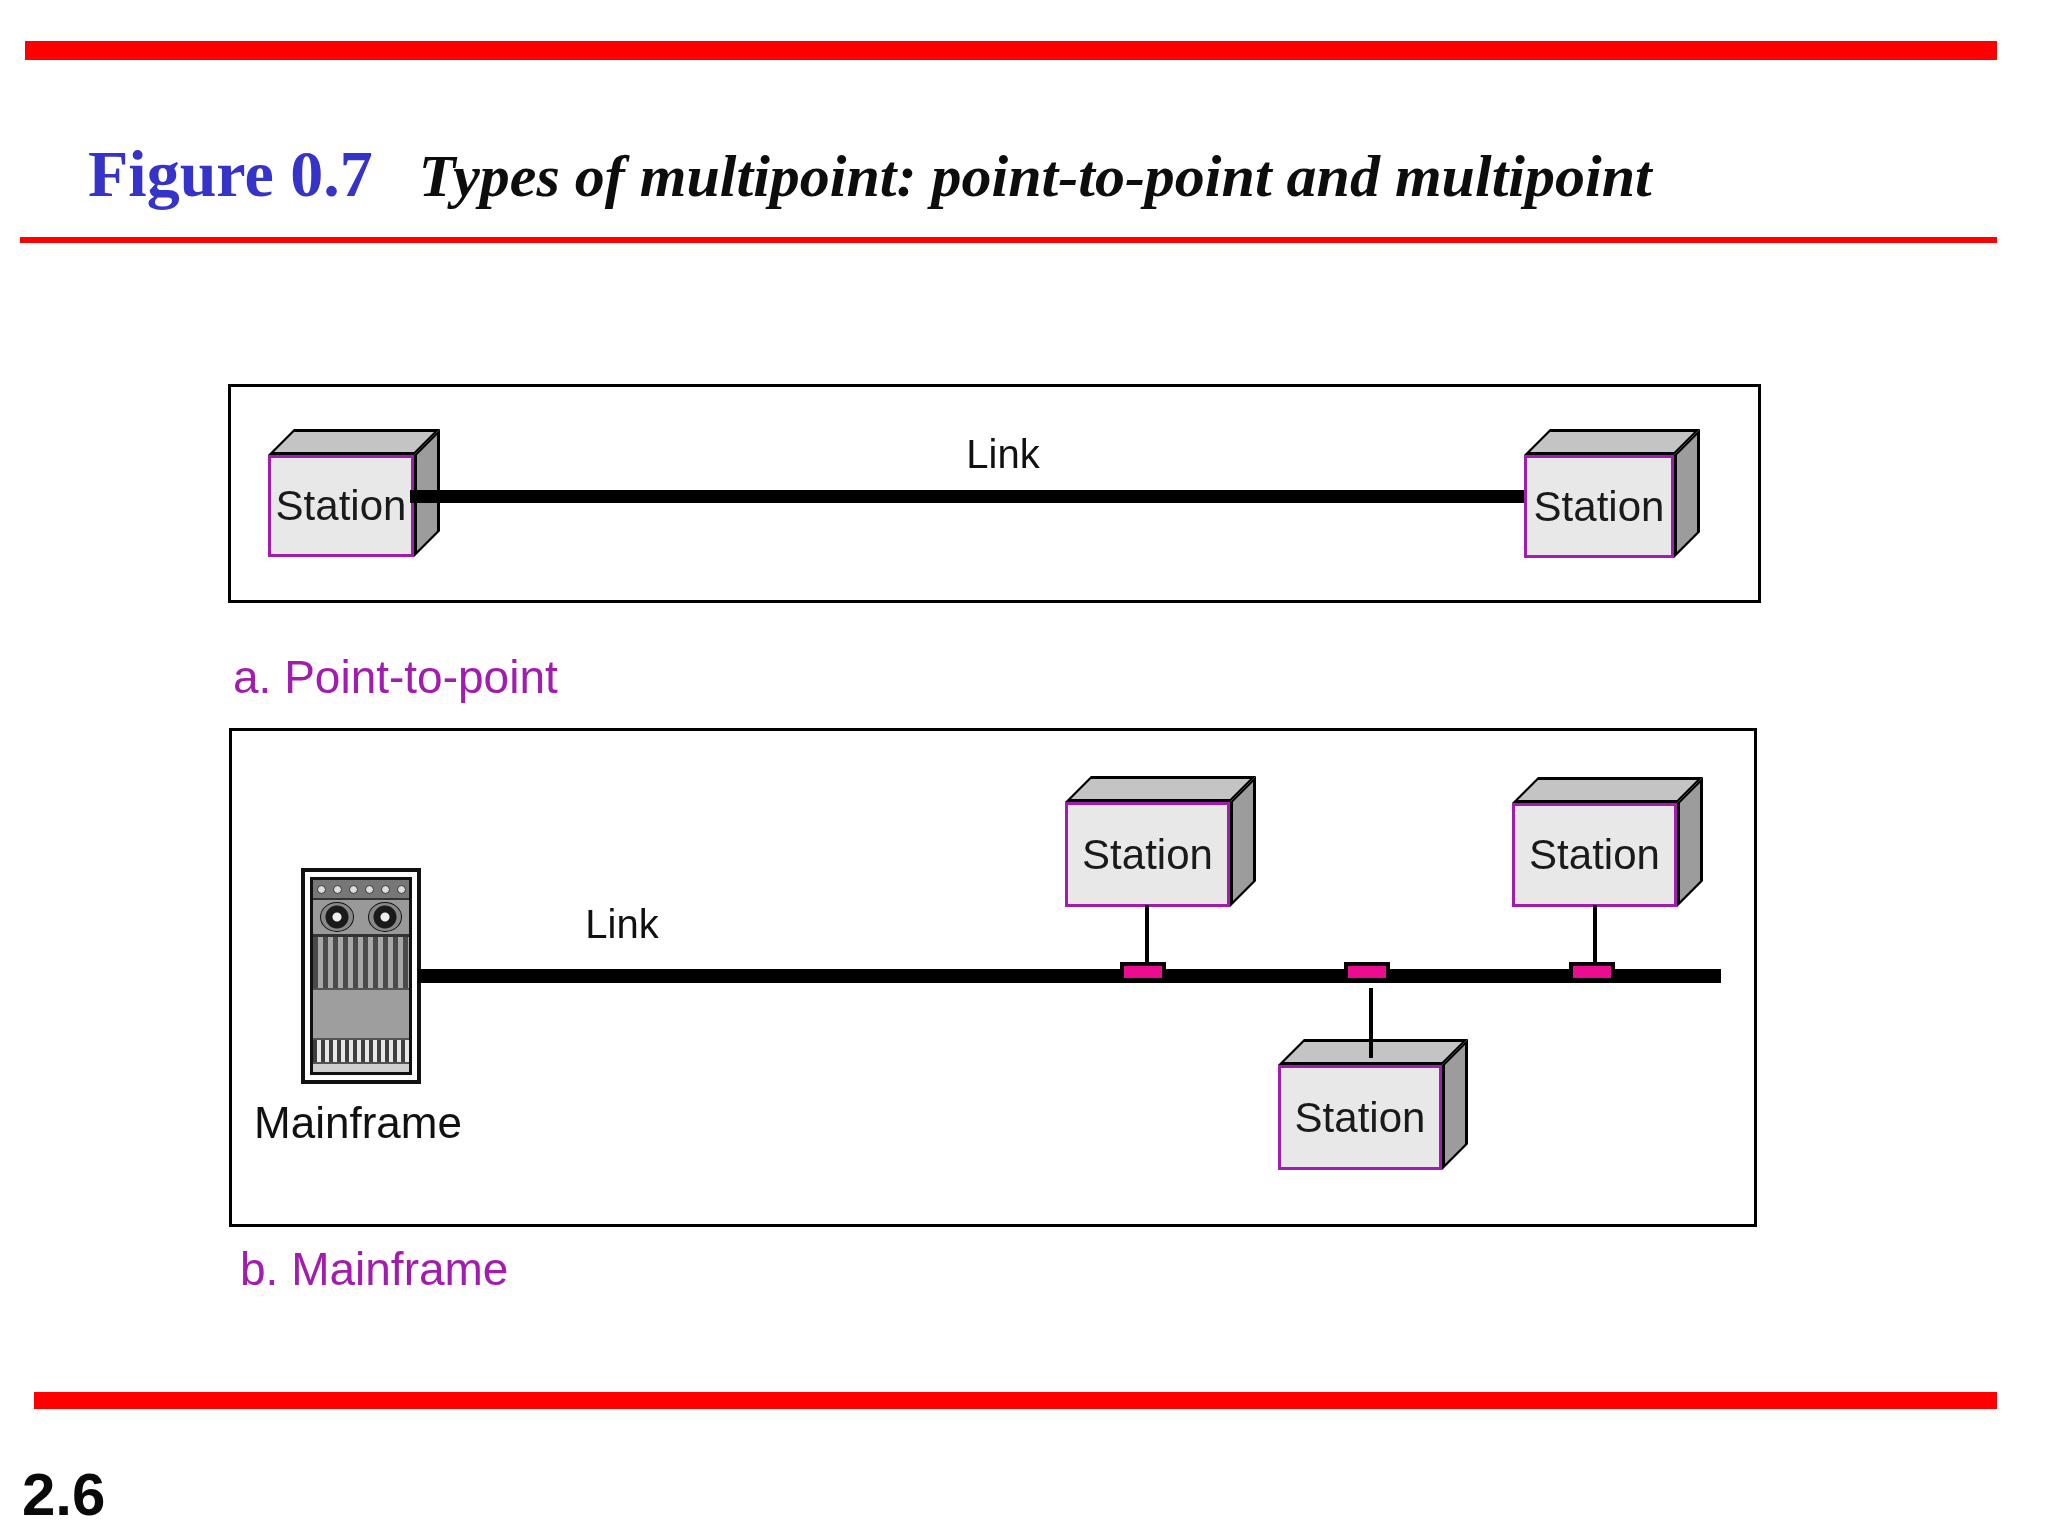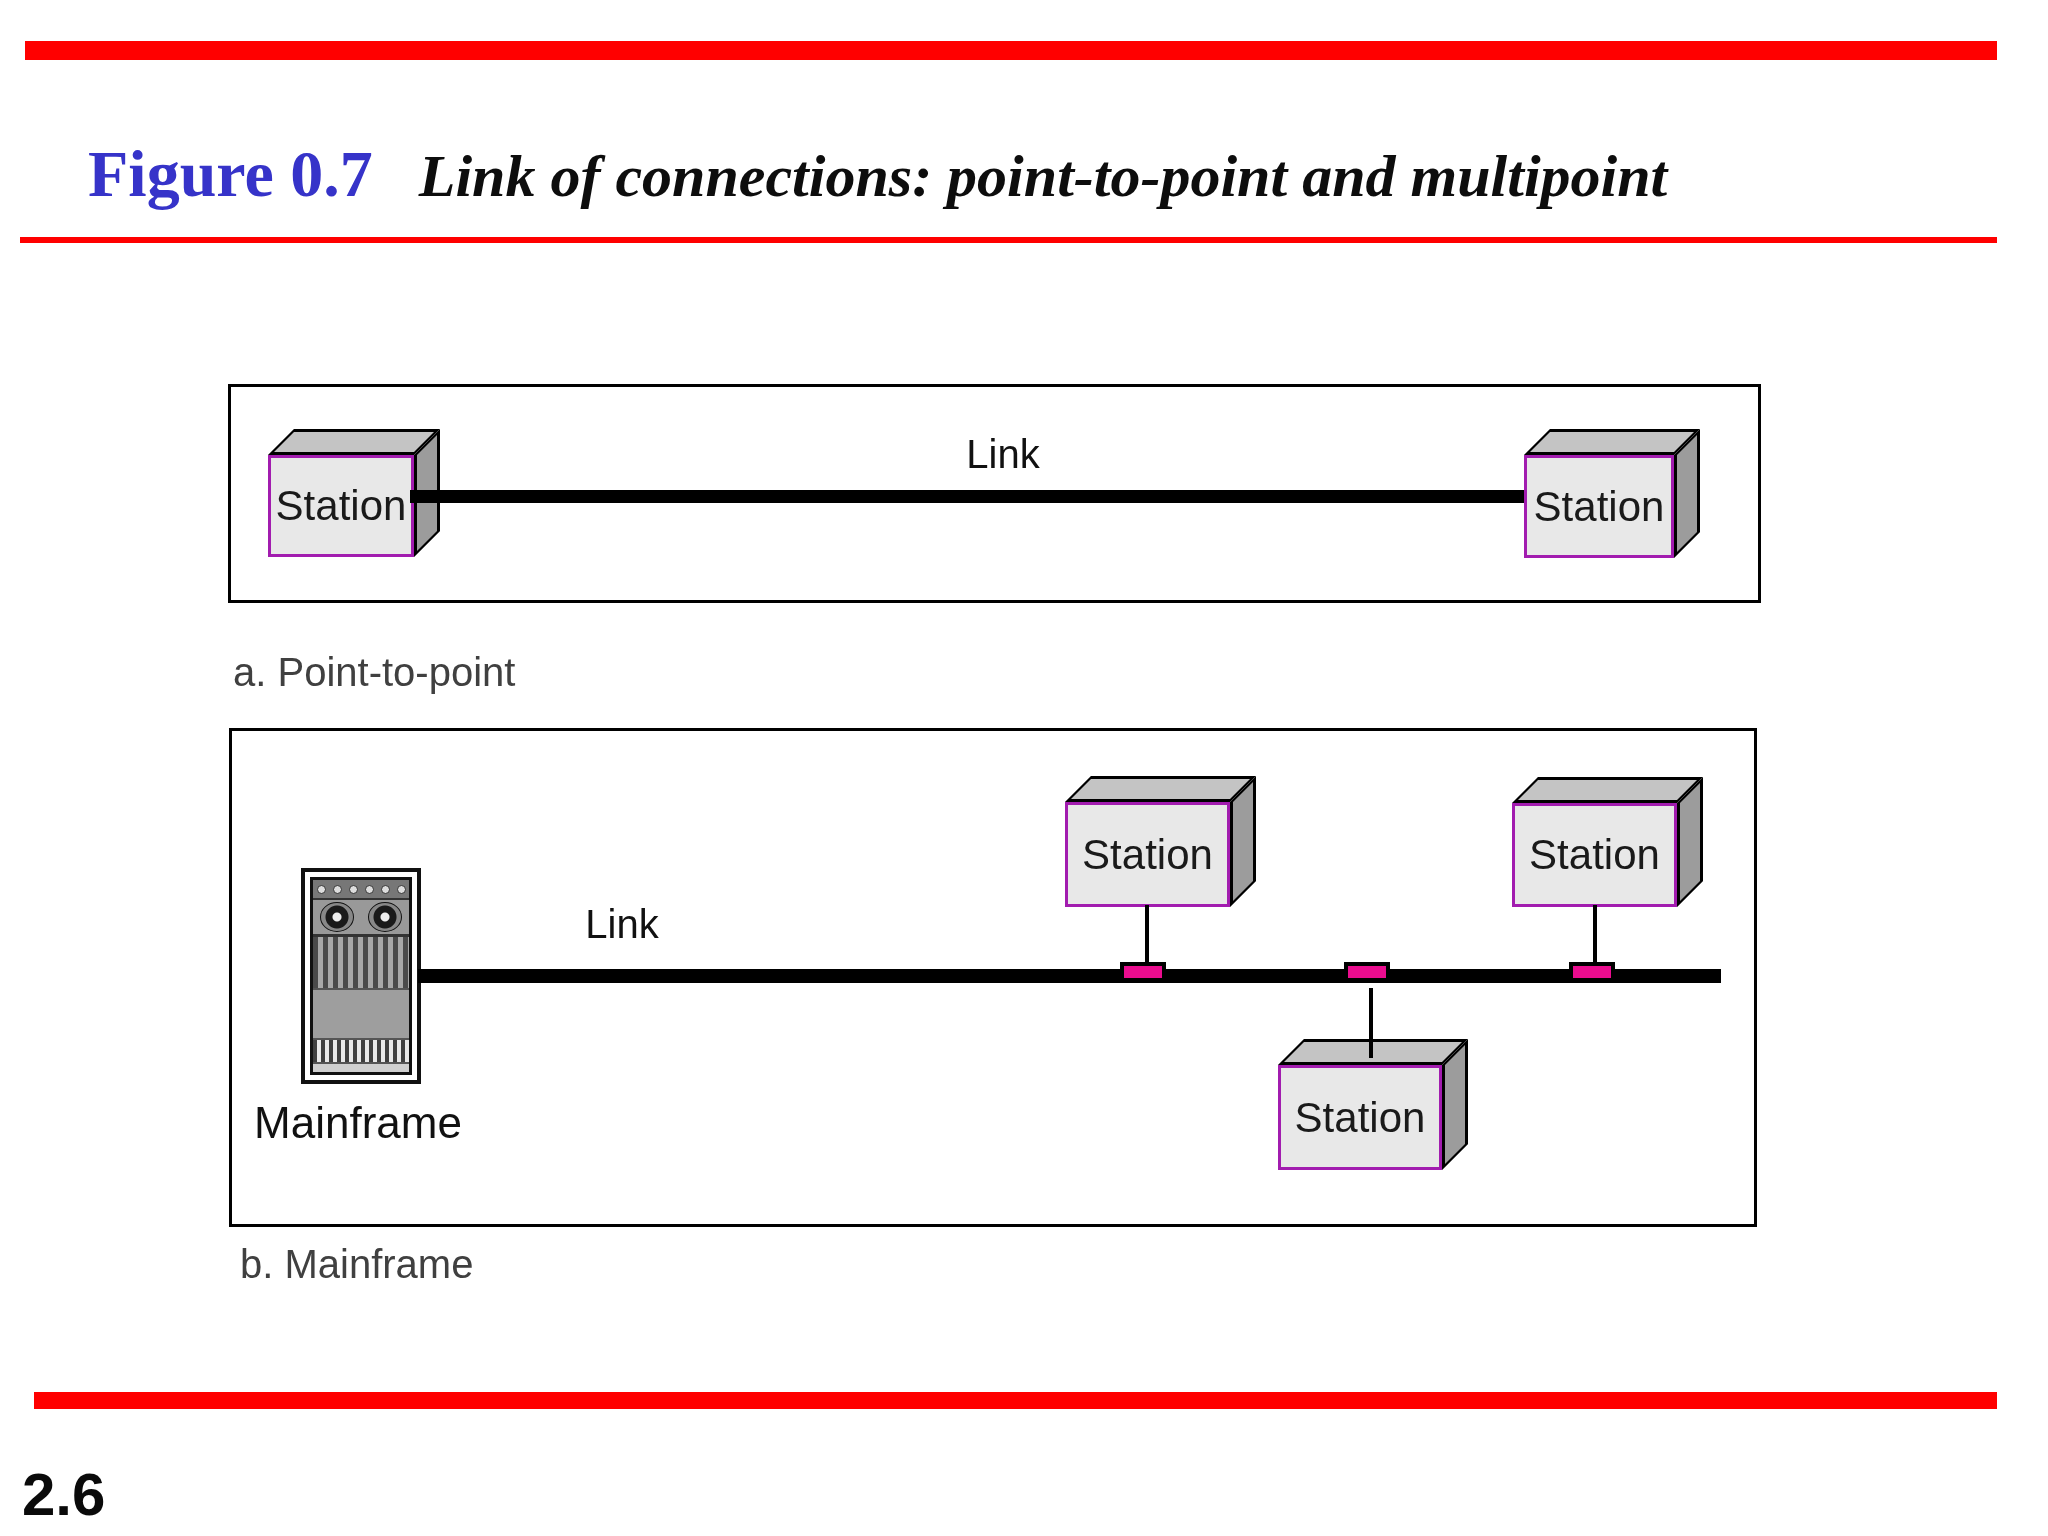--- a/index.html
+++ b/index.html
@@ -22,21 +22,21 @@
   
   .title-row { left:88px; top:136px; display:flex; align-items:baseline; gap:46px; white-space:nowrap; }
   .figure-label { font-family:"Liberation Serif", serif; font-weight:bold; font-size:66px; color:var(--title-blue); }
   .figure-title { font-family:"Liberation Serif", serif; font-weight:bold; font-style:italic; font-size:60px; color:#0d0d0d; }
 
   
   .frame { border:3px solid #000; background:#fff; }
   .frame-a { left:228px; top:384px; width:1533px; height:219px; }
   .frame-b { left:229px; top:728px; width:1528px; height:499px; }
 
-  .caption { font-size:40px; color:#404040; white-space:nowrap; }
+  .caption { font-size:46px; color:#a21caf; white-space:nowrap; }
   .caption-a { left:233px; top:650px; }
   .caption-b { left:240px; top:1242px; }
 
   
   .station { position:absolute; }
   .st-top {
     position:absolute; left:0; top:-26px; width:100%; height:26px;
     background:var(--box-top-gray); border:3px solid #000;
     transform:skewX(-45deg); transform-origin:0 100%;
   }
@@ -91,21 +91,21 @@
 
   
   .page-number { left:22px; top:1460px; font-size:60px; font-weight:bold; color:#0a0a0a; }
 </style>
 </head>
 <body style="--accent-red: #FF0000; --title-blue: #3633C9; --tap-magenta: #EB0C8F; --box-front-gray: #E8E8E8; --box-top-gray: #C4C4C4; --box-side-gray: #9C9C9C;">
 
 <div class="abs top-rule"></div>
 <div class="abs title-row">
   <span class="figure-label">Figure 0.7</span>
-  <span class="figure-title">Link of connections: point-to-point and multipoint</span>
+  <span class="figure-title">Types of multipoint: point-to-point and multipoint</span>
 </div>
 <div class="abs title-rule"></div>
 
 <div class="abs frame frame-a"></div>
 
 <div class="station sta1">
   <div class="st-top"></div>
   <div class="st-right"></div>
   <div class="st-front">Station</div>
 </div>

